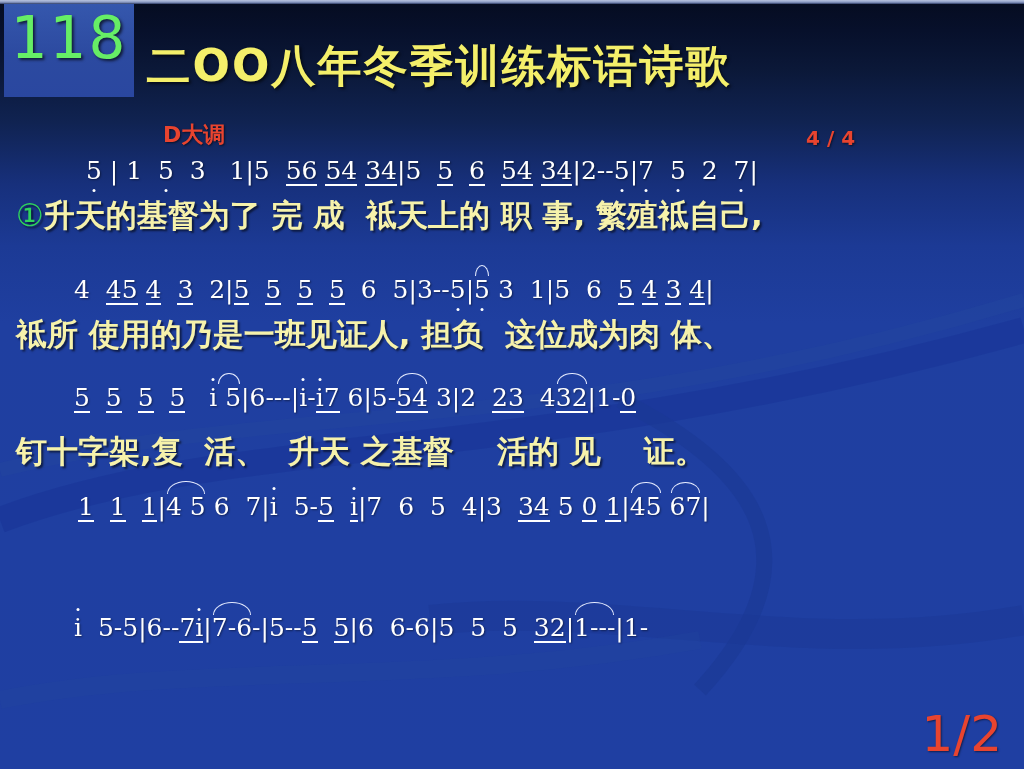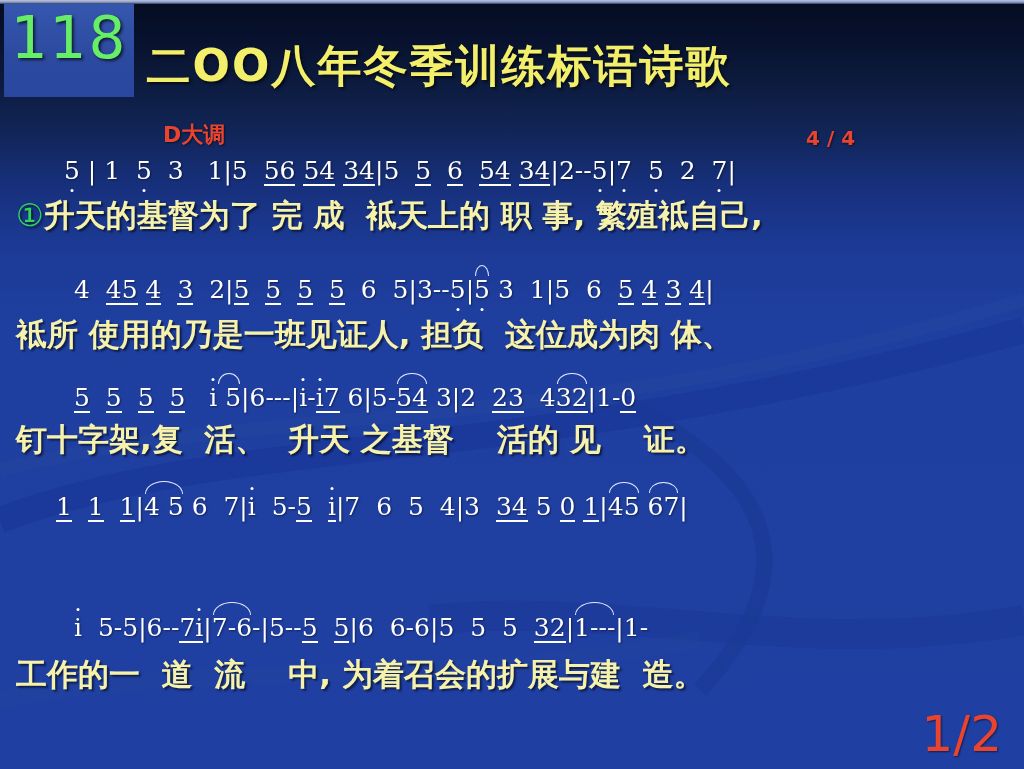--- a/index.html
+++ b/index.html
@@ -100,21 +100,21 @@
     position: absolute;
     left: 0;
     width: 1024px;
   }
   .notes {
     color: #ffffff;
     font-family: "DejaVu Serif", serif;
     font-size: 25px;
     line-height: 1;
     white-space: pre;
-    padding-left: 48px;
+    padding-left: 70px;
     letter-spacing: 0px;
     text-shadow: 1px 1px 2px rgba(0,0,0,.45);
   }
   .lyrics {
     color: #f6f2ab;
     font-family: "DejaVu Sans", sans-serif;
     font-size: 31px;
     font-weight: bold;
     white-space: pre;
     letter-spacing: 0px;
@@ -192,27 +192,26 @@
     <div class="lyrics" style="margin-top:9px"><span class="vnum">①</span><span>升天的基督为了 完 成  袛天上的 职 事, 繁殖袛自己,</span></div>
   </div>
 
   <div class="system" style="top:277px">
     <div class="notes" style="padding-left:74px"><span class="n">4</span>&nbsp;&nbsp;<span class="n u1">45</span>&nbsp;<span class="n u1">4</span>&nbsp;&nbsp;<span class="n u1">3</span>&nbsp;&nbsp;<span class="n">2</span><span class="bar">|</span><span class="n u1">5</span>&nbsp;&nbsp;<span class="n u1">5</span>&nbsp;&nbsp;<span class="n u1">5</span>&nbsp;&nbsp;<span class="n u1">5</span>&nbsp;&nbsp;<span class="n">6</span>&nbsp;&nbsp;<span class="n">5</span><span class="bar">|</span><span class="n">3</span>--<span class="n dot-dn">5</span><span class="bar">|</span><span class="slur"><span class="n dot-dn">5</span></span>&nbsp;<span class="n">3</span>&nbsp;&nbsp;<span class="n">1</span><span class="bar">|</span><span class="n">5</span>&nbsp;&nbsp;<span class="n">6</span>&nbsp;&nbsp;<span class="n u1">5</span>&nbsp;<span class="n u1">4</span>&nbsp;<span class="n u1">3</span>&nbsp;<span class="n u1">4</span><span class="bar">|</span></div>
     <div class="lyrics indent-plain" style="margin-top:9px"><span>袛所 使用的乃是一班见证人, 担负  这位成为肉 体、</span></div>
   </div>
 
   <div class="system" style="top:385px">
     <div class="notes" style="padding-left:74px"><span class="n u1">5</span>&nbsp;&nbsp;<span class="n u1">5</span>&nbsp;&nbsp;<span class="n u1">5</span>&nbsp;&nbsp;<span class="n u1">5</span>&nbsp;&nbsp;&nbsp;<span class="n dot-up">i</span><span class="slur">&nbsp;<span class="n">5</span></span><span class="bar">|</span><span class="n">6</span>---<span class="bar">|</span><span class="n dot-up">i</span>-<span class="n u1 dot-up">i</span><span class="n u1">7</span>&nbsp;<span class="n">6</span><span class="bar">|</span><span class="n">5</span>-<span class="slur"><span class="n u1">5</span><span class="n u1">4</span></span>&nbsp;<span class="n">3</span><span class="bar">|</span><span class="n">2</span>&nbsp;&nbsp;<span class="n u1">23</span>&nbsp;&nbsp;<span class="n">4</span><span class="slur"><span class="n u1">32</span></span><span class="bar">|</span><span class="n">1</span>-<span class="n u1">0</span></div>
-    <div class="lyrics indent-plain" style="margin-top:6px"><span>钉十字架,复  活、  升天 之基督    活的 见    证。</span></div>
+    <div class="lyrics indent-plain" style="margin-top:18px"><span>钉十字架,复  活、  升天 之基督    活的 见    证。</span></div>
   </div>
 
   <div class="system" style="top:494px">
     <div class="notes">&nbsp;<span class="n u1">1</span>&nbsp;&nbsp;<span class="n u1">1</span>&nbsp;&nbsp;<span class="n u1">1</span><span class="bar">|</span><span class="slur slur-wide"><span class="n">4</span>&nbsp;<span class="n">5</span></span>&nbsp;<span class="n">6</span>&nbsp;&nbsp;<span class="n">7</span><span class="bar">|</span><span class="n dot-up">i</span>&nbsp;&nbsp;<span class="n">5</span>-<span class="n u1">5</span>&nbsp;&nbsp;<span class="n u1 dot-up">i</span><span class="bar">|</span><span class="n">7</span>&nbsp;&nbsp;<span class="n">6</span>&nbsp;&nbsp;<span class="n">5</span>&nbsp;&nbsp;<span class="n">4</span><span class="bar">|</span><span class="n">3</span>&nbsp;&nbsp;<span class="n u1">34</span>&nbsp;<span class="n">5</span>&nbsp;<span class="n u1">0</span>&nbsp;<span class="n u1">1</span><span class="bar">|</span><span class="slur"><span class="n">4</span><span class="n">5</span></span>&nbsp;<span class="slur"><span class="n">6</span><span class="n">7</span></span><span class="bar">|</span></div>
   </div>
 
   <div class="system" style="top:615px">
     <div class="notes" style="padding-left:74px"><span class="n dot-up">i</span>&nbsp;&nbsp;<span class="n">5</span>-<span class="n">5</span><span class="bar">|</span><span class="n">6</span>--<span class="n u1">7</span><span class="n u1 dot-up">i</span><span class="bar">|</span><span class="slur slur-wide"><span class="n">7</span>-<span class="n">6</span></span>-<span class="bar">|</span><span class="n">5</span>--<span class="n u1">5</span>&nbsp;&nbsp;<span class="n u1">5</span><span class="bar">|</span><span class="n">6</span>&nbsp;&nbsp;<span class="n">6</span>-<span class="n">6</span><span class="bar">|</span><span class="n">5</span>&nbsp;&nbsp;<span class="n">5</span>&nbsp;&nbsp;<span class="n">5</span>&nbsp;&nbsp;<span class="n u1">32</span><span class="bar">|</span><span class="slur slur-wide"><span class="n">1</span>---</span><span class="bar">|</span><span class="n">1</span>-</div>
-    <div class="lyrics indent-plain" style="margin-top:11px"><span>工作的一  道  流    中, 为着召会的扩展与建  造。</span></div>
   </div>
 
   <div class="page-no">1/2</div>
 
 </div>
 
 </body></html>

